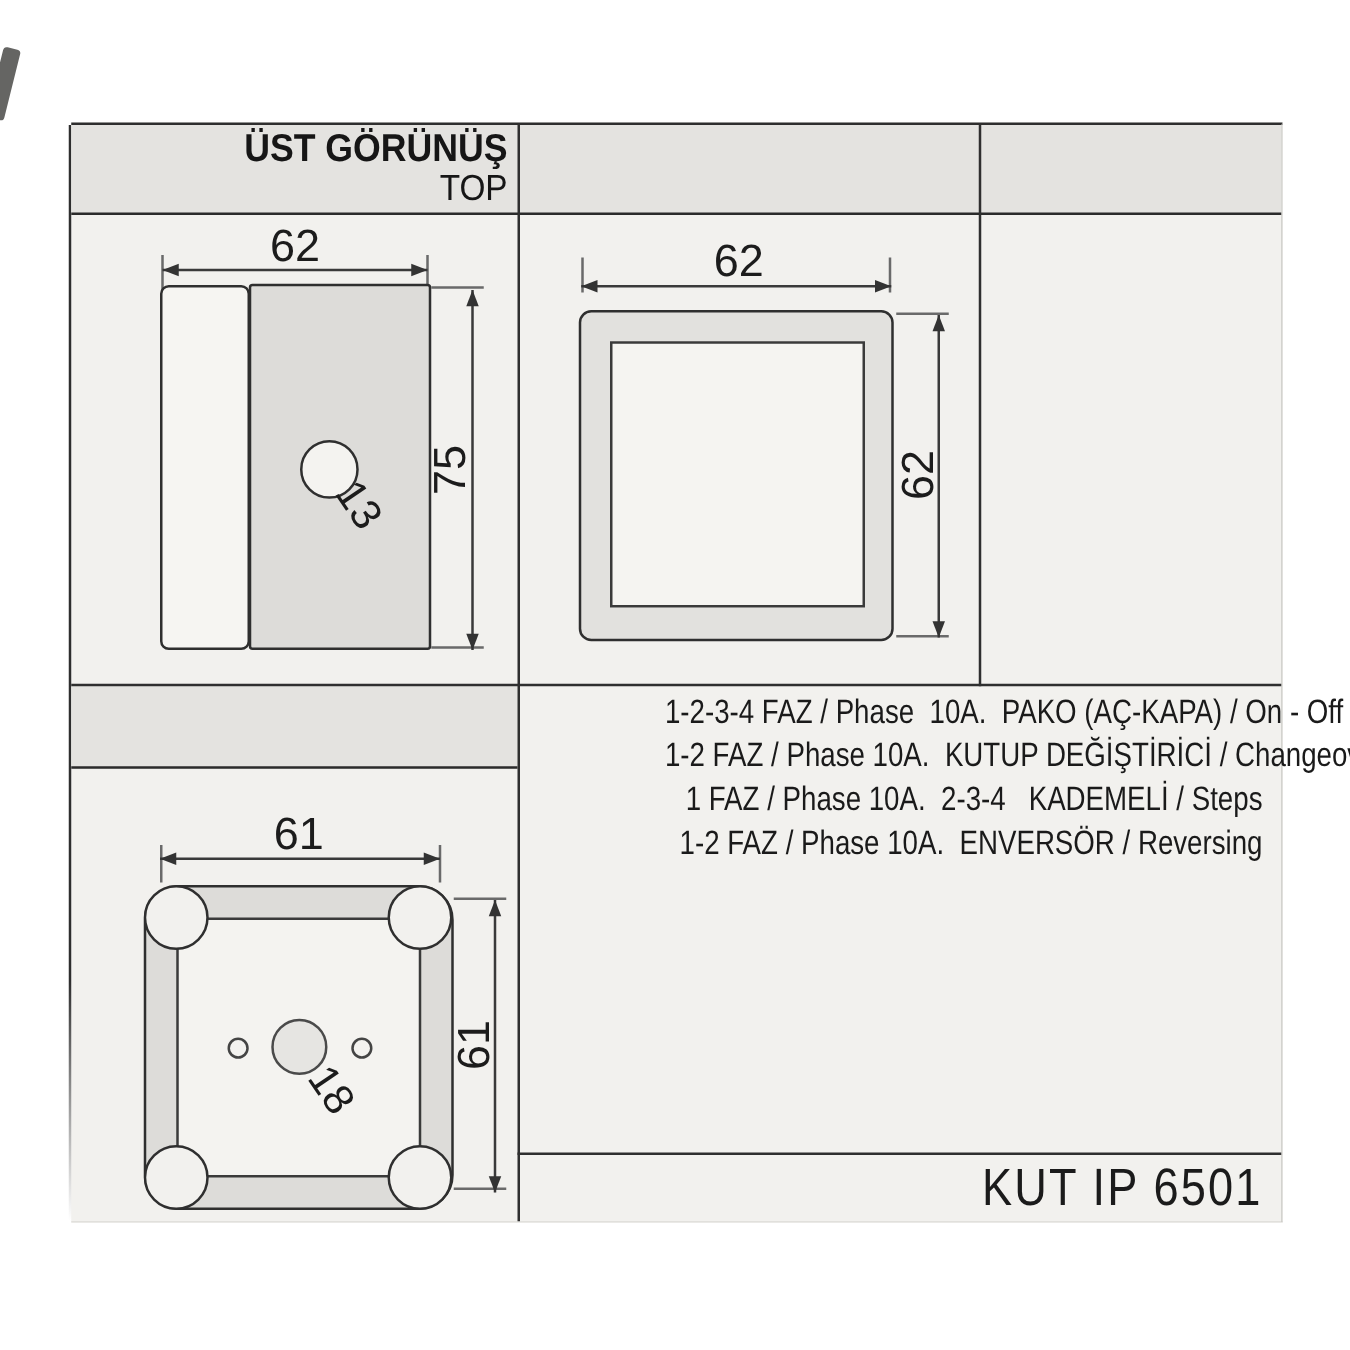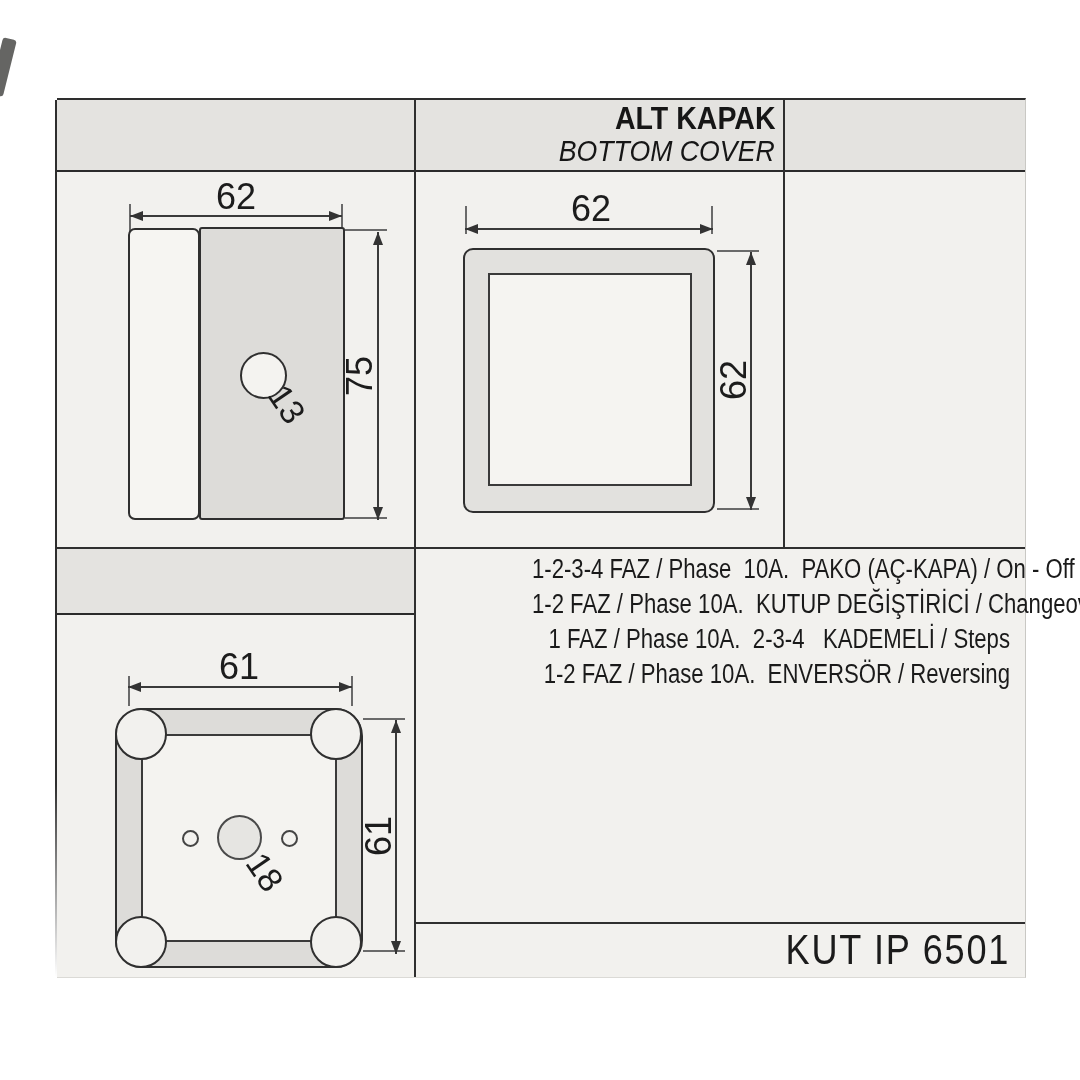--- a/index.html
+++ b/index.html
@@ -80,23 +80,23 @@
 <div id="sheet">
   <div id="left-border"></div>
 
   <div class="band" style="position:absolute;left:0;top:0;width:968px;height:70px;border-bottom:2px solid #2b2b2b;"></div>
   <div class="band" style="position:absolute;left:0;top:449px;width:357px;height:64px;border-bottom:2px solid #2b2b2b;"></div>
   <div class="vline" style="left:357px;top:0;height:877px;"></div>
   <div class="vline" style="left:726px;top:0;height:449px;"></div>
   <div class="hline" style="left:0;top:447px;width:968px;"></div>
   <div class="hline" style="left:357px;top:822px;width:611px;"></div>
 
-  <div class="titlecell" style="left:359px;top:0;width:359px;height:70px;">
-    <span class="t1">ALT KAPAK</span>
-    <span class="t2 it">BOTTOM COVER</span>
+  <div class="titlecell" style="left:0;top:0;width:349px;height:70px;">
+    <span class="t1">ÜST GÖRÜNÜŞ</span>
+    <span class="t2">TOP</span>
   </div>
 
   <div>
     <div class="tick-v" style="left:72px;top:104px;height:28px;"></div>
     <div class="tick-v" style="left:284px;top:104px;height:28px;"></div>
     <div class="dline-h" style="left:73px;top:115px;width:212px;"></div>
     <div class="arr left" style="left:73px;top:111px;"></div>
     <div class="arr right" style="left:272px;top:111px;"></div>
     <div class="dimnum" style="left:139px;top:80px;width:80px;height:34px;">62</div>
 

